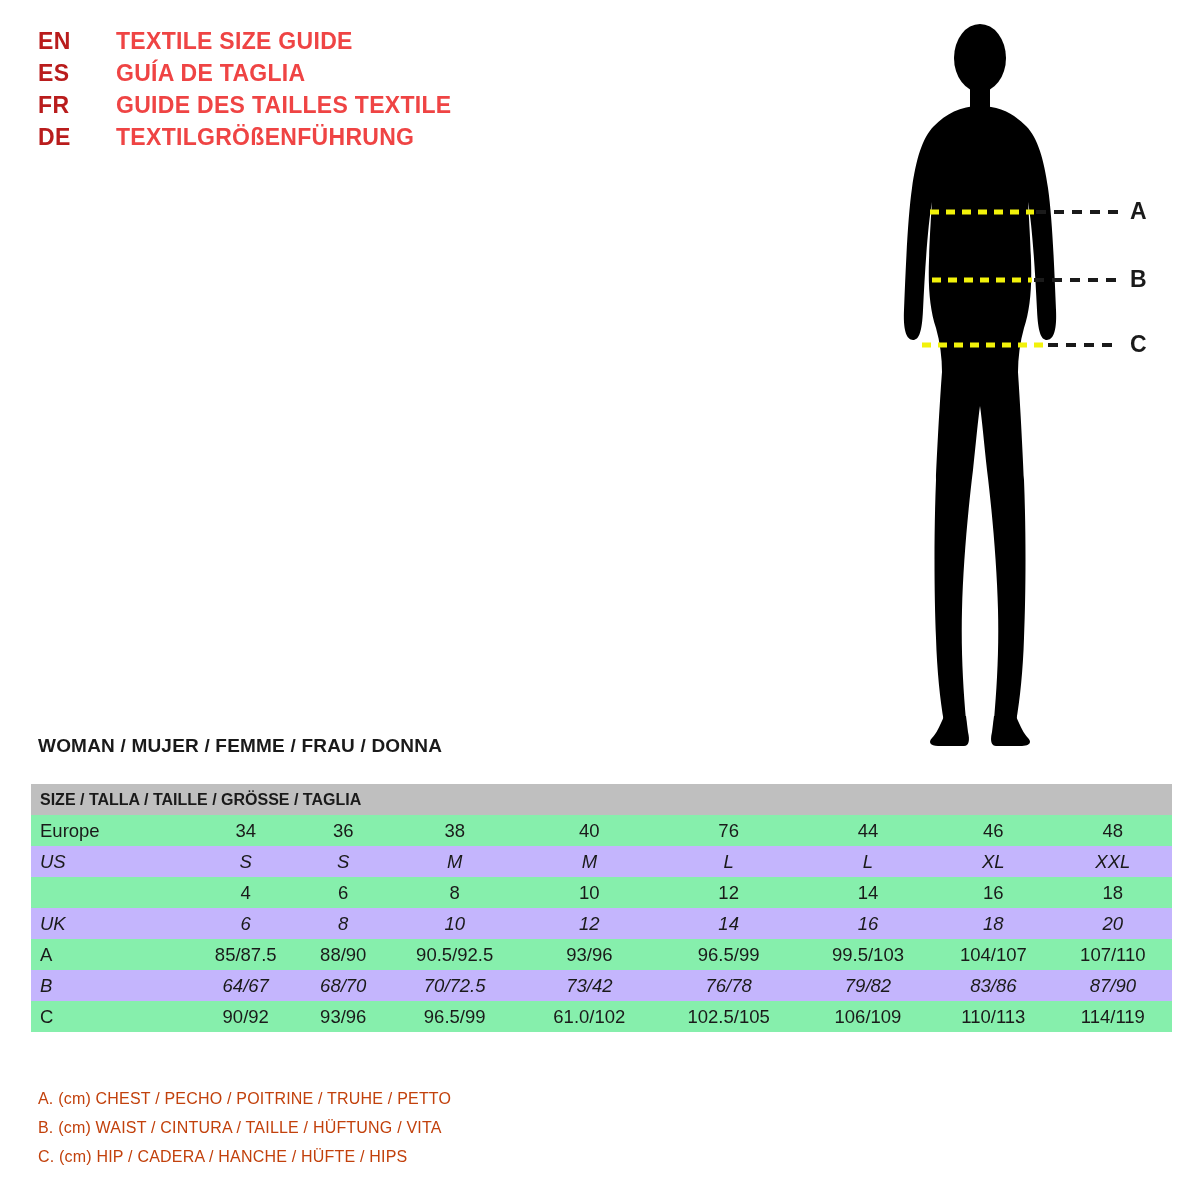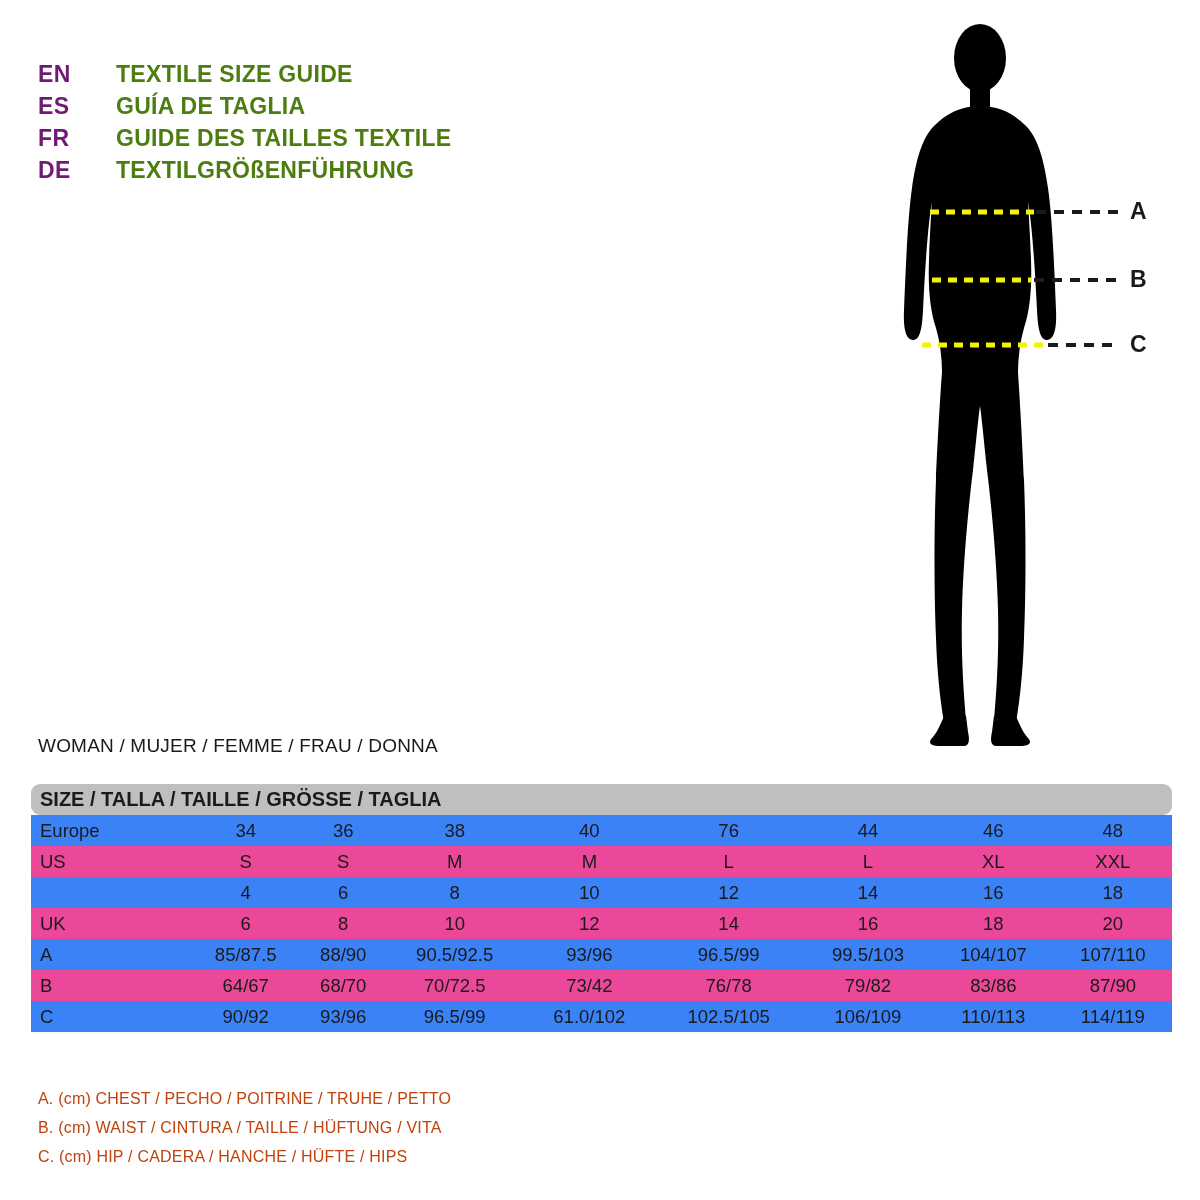--- a/index.html
+++ b/index.html
@@ -26,28 +26,27 @@
   .lang-row {
     display: flex;
     align-items: baseline;
     height: 32px;
   }
   .lang-code {
     width: 78px;
     font-size: 23px;
     font-weight: bold;
     letter-spacing: 0.5px;
-    color: #701a75;
+    color: #b91c1c;
   }
   .lang-text {
     font-size: 23px;
     font-weight: bold;
     letter-spacing: 0.3px;
-    color: #4d7c0f;
-    margin-top: 33px;
+    color: #ef4444;
   }
 
   
   .figure-area {
     position: absolute;
     left: 860px;
     top: 10px;
     width: 330px;
     height: 740px;
   }
@@ -65,21 +64,21 @@
   .label-a { left: 270px; top: 188px; }
   .label-b { left: 270px; top: 256px; }
   .label-c { left: 270px; top: 321px; }
 
   
   .section-caption {
     position: absolute;
     left: 38px;
     top: 735px;
     font-size: 19px;
-    font-weight: normal;
+    font-weight: bold;
     letter-spacing: 0.2px;
     color: #1a1a1a;
   }
 
   
   .size-table {
     position: absolute;
     left: 31px;
     top: 784px;
     width: 1141px;
@@ -92,26 +91,25 @@
     height: 31px;
     font-weight: normal;
     text-align: center;
     vertical-align: middle;
   }
   .size-table .hdr-row td {
     background: #bfbfbf;
     font-weight: bold;
     text-align: left;
     padding-left: 9px;
-    font-size: 20px;
+    font-size: 16px;
     height: 31px;
-    border-radius: 9px;
-  }
-  .row-grey td { background: #ec4899; }
-  .row-white td { background: #3b82f6; }
+  }
+  .row-grey td { background: #c4b5fd; font-style: italic; }
+  .row-white td { background: #86efac; }
   .size-table td.rowlabel {
     text-align: left;
     padding-left: 9px;
     width: 150px;
   }
 
   
   .footnotes {
     position: absolute;
     left: 38px;

